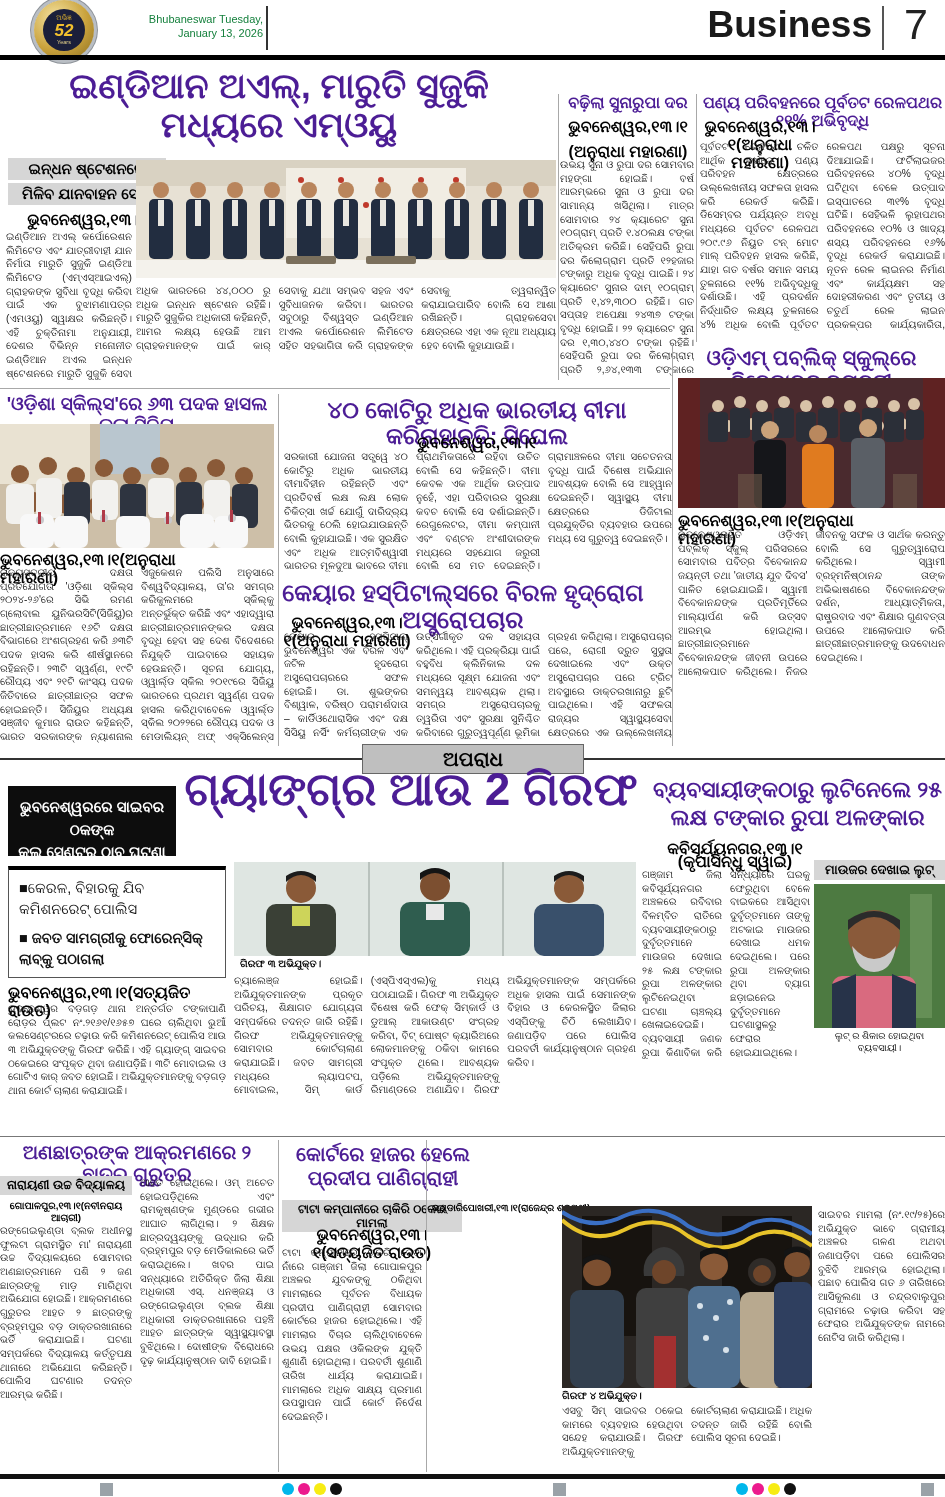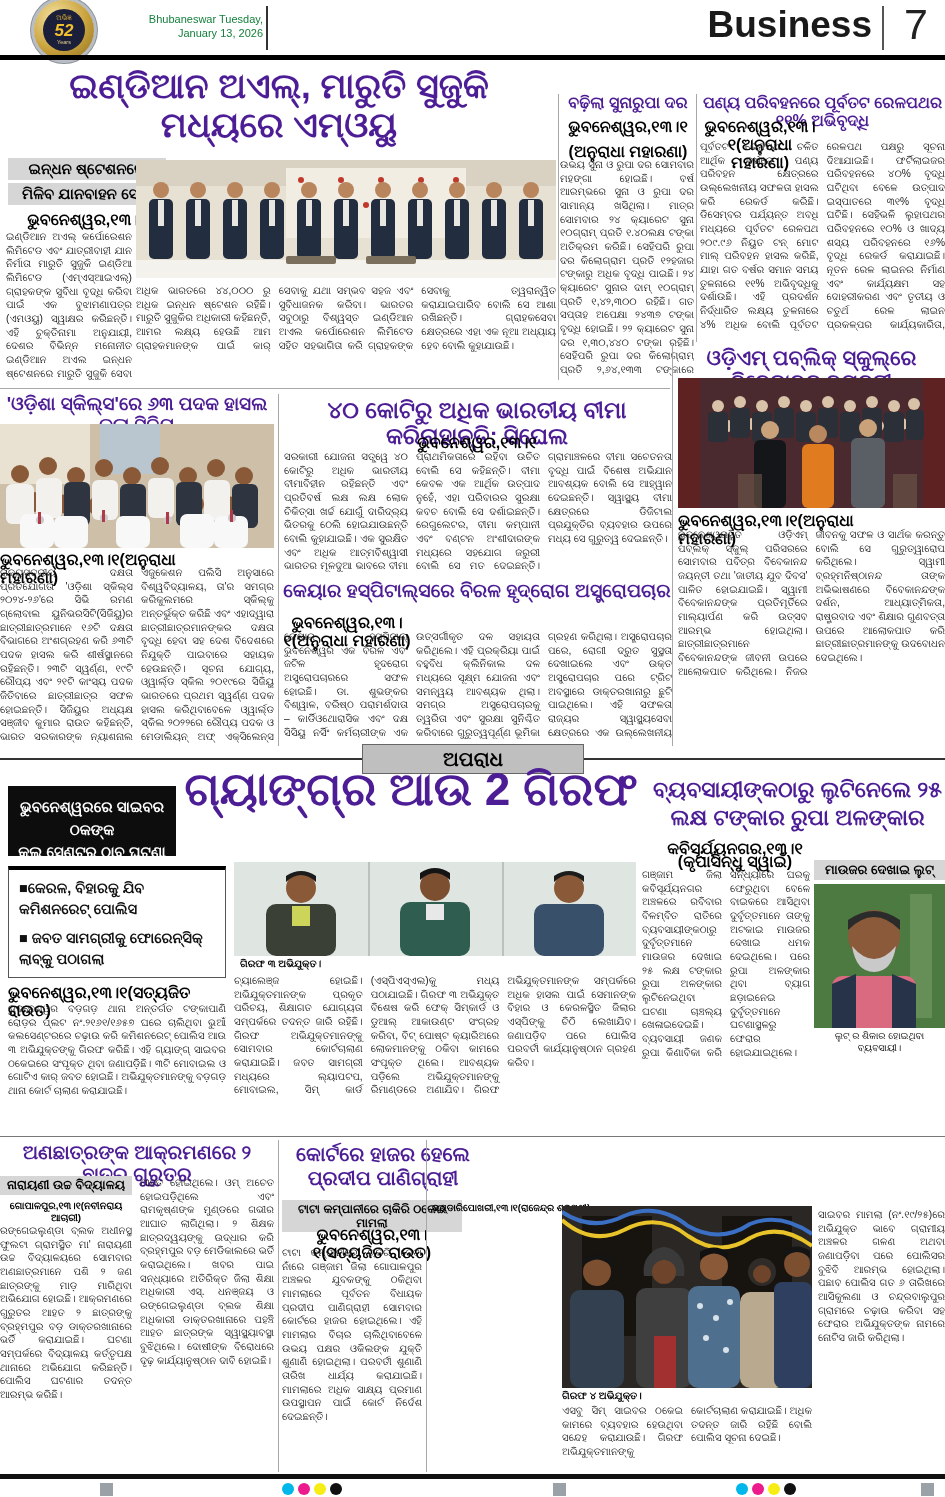--- a/index.html
+++ b/index.html
@@ -222,39 +222,39 @@
     </svg>
   </div>
   <div class="abs dateline left" style="left:0px;top:551px;width:200px;">ଭୁବନେଶ୍ୱର,୧୩।୧(ଅନୁରାଧା ମହାରଣା)</div>
   <div class="abs body-txt cols2" style="left:0px;top:566px;width:274px;height:180px;">ରାଜ୍ୟସ୍ତରୀୟ ଦକ୍ଷତା ପ୍ରତିଯୋଗିତା 'ଓଡ଼ିଶା ସ୍କିଲ୍ସ ୨୦୨୪-୨୬'ରେ ସିଭି ରମଣ ଗ୍ଲୋବାଲ ୟୁନିଭରସିଟି(ସିଜିୟୁ)ର ଛାତ୍ରୀଛାତ୍ରମାନେ ୧୬ଟି ଦକ୍ଷତା ବିଭାଗରେ ଅଂଶଗ୍ରହଣ କରି ୬୩ଟି ପଦକ ହାସଲ କରି ଶୀର୍ଷସ୍ଥାନରେ ରହିଛନ୍ତି। ୨୩ଟି ସ୍ୱର୍ଣ୍ଣ, ୧୯ଟି ରୌପ୍ୟ ଏବଂ ୨୧ଟି କାଂସ୍ୟ ପଦକ ଜିତିବାରେ ଛାତ୍ରୀଛାତ୍ର ସଫଳ ହୋଇଛନ୍ତି। ସିଜିୟୁର ଅଧ୍ୟକ୍ଷ ସଞ୍ଜୀବ କୁମାର ରାଉତ କହିଛନ୍ତି, ଭାରତ ସରକାରଙ୍କ ନ୍ୟାଶନାଲ ଏଜୁକେଶନ ପଲିସି ଅନୁସାରେ ବିଶ୍ୱବିଦ୍ୟାଳୟ, ତା'ର ସମଗ୍ର କରିକୁଲମରେ ସ୍କିଲ୍‌କୁ ଅନ୍ତର୍ଭୁକ୍ତ କରିଛି ଏବଂ ଏହାଦ୍ୱାରା ଛାତ୍ରୀଛାତ୍ରମାନଙ୍କର ଦକ୍ଷତା ବୃଦ୍ଧି ହେବା ସହ ଦେଶ ବିଦେଶରେ ନିଯୁକ୍ତି ପାଇବାରେ ସହାୟକ ହେଉଛନ୍ତି। ସୂଚନା ଯୋଗ୍ୟ, ଓ୍ୱାର୍ଲ୍ଡ ସ୍କିଲ ୨୦୧୯ରେ ସିଜିୟୁ ଭାରତରେ ପ୍ରଥମ ସ୍ୱର୍ଣ୍ଣ ପଦକ ହାସଲ କରିଥିବାବେଳେ ଓ୍ୱାର୍ଲ୍ଡ ସ୍କିଲ ୨୦୨୨ରେ ରୌପ୍ୟ ପଦକ ଓ ମେଡାଲିୟନ୍ ଅଫ୍ ଏକ୍ସିଲେନ୍ସ ପଦକ ଜିତିଥିଲା। ଓ୍ୱାର୍ଲ୍ଡସ୍କିଲ ୨୦୨୪ରେ ମଧ୍ୟ ମେଡାଲିୟନ୍ ଏକ୍ସିଲେନ୍ସ ହାସଲ କରିଥିଲା। ଓ୍ୱାର୍ଲ୍ଡସ୍କିଲ ୨୦୨୨ରେ ୯ଜଣ ଏବଂ ୨୦୨୪ରେ ୧୦ ଜଣ ଭାରତକୁ ପ୍ରତିନିଧିତ୍ୱ କରିଥିଲେ।</div>
   <div class="abs vrule" style="left:278px;top:394px;height:352px;"></div>
 
   <div class="abs hl" style="left:282px;top:398px;width:390px;font-size:23px;">୪୦ କୋଟିରୁ ଅଧିକ ଭାରତୀୟ ବୀମା କରିନାହାନ୍ତି: ସିଘେଲ</div>
   <div class="abs dateline" style="left:282px;top:434px;width:390px;">ଭୁବନେଶ୍ୱର,୧୩।୧</div>
   <div class="abs body-txt cols3" style="left:284px;top:450px;width:388px;height:126px;">ସରକାରୀ ଯୋଜନା ସତ୍ତ୍ୱେ ୪୦ କୋଟିରୁ ଅଧିକ ଭାରତୀୟ ବୀମାବିହୀନ ରହିଛନ୍ତି ଏବଂ ପ୍ରତିବର୍ଷ ଲକ୍ଷ ଲକ୍ଷ ଲୋକ ଚିକିତ୍ସା ଖର୍ଚ୍ଚ ଯୋଗୁଁ ଦାରିଦ୍ର୍ୟ ଭିତରକୁ ଠେଲି ହୋଇଯାଉଛନ୍ତି ବୋଲି କୁହାଯାଇଛି। ଏକ ସୁରକ୍ଷିତ ଏବଂ ଅଧିକ ଆତ୍ମବିଶ୍ୱାସୀ ଭାରତର ମୂଳଦୁଆ ଭାବରେ ବୀମା ପ୍ରାଥମିକତାରେ ରହିବା ଉଚିତ ବୋଲି ସେ କହିଛନ୍ତି। ବୀମା କେବଳ ଏକ ଆର୍ଥିକ ଉତ୍ପାଦ ନୁହେଁ, ଏହା ପରିବାରର ସୁରକ୍ଷା କବଚ ବୋଲି ସେ ଦର୍ଶାଇଛନ୍ତି। ରେଗୁଲେଟର, ବୀମା କମ୍ପାନୀ ଏବଂ ବଣ୍ଟନ ଅଂଶୀଦାରଙ୍କ ମଧ୍ୟରେ ସହଯୋଗ ଜରୁରୀ ବୋଲି ସେ ମତ ଦେଇଛନ୍ତି। ଗ୍ରାମାଞ୍ଚଳରେ ବୀମା ସଚେତନତା ବୃଦ୍ଧି ପାଇଁ ବିଶେଷ ଅଭିଯାନ ଆବଶ୍ୟକ ବୋଲି ସେ ଆହ୍ୱାନ ଦେଇଛନ୍ତି। ସ୍ୱାସ୍ଥ୍ୟ ବୀମା କ୍ଷେତ୍ରରେ ଡିଜିଟାଲ ପ୍ରଯୁକ୍ତିର ବ୍ୟବହାର ଉପରେ ମଧ୍ୟ ସେ ଗୁରୁତ୍ୱ ଦେଇଛନ୍ତି।</div>
 
-  <div class="abs hl" style="left:282px;top:580px;width:390px;font-size:19px;">କେୟାର ହସ୍ପିଟାଲ୍ସରେ ବିରଳ ହୃଦ୍‌ରୋଗ ଅସ୍ତ୍ରୋପଚାର</div>
+  <div class="abs hl" style="left:268px;top:580px;width:390px;font-size:24px;">କେୟାର ହସ୍ପିଟାଲ୍ସରେ ବିରଳ ହୃଦ୍‌ରୋଗ ଅସ୍ତ୍ରୋପଚାର</div>
   <div class="abs dateline" style="left:282px;top:614px;width:130px;">ଭୁବନେଶ୍ୱର,୧୩।୧(ଅନୁରାଧା ମହାରଣା)</div>
   <div class="abs body-txt cols3" style="left:284px;top:630px;width:388px;height:116px;">କେୟାର ହସ୍ପିଟାଲ୍ ଭୁବନେଶ୍ୱର ଏକ ବିରଳ ଏବଂ ଜଟିଳ ହୃଦରୋଗ ଅସ୍ତ୍ରୋପଚାରରେ ସଫଳ ହୋଇଛି। ଡା. ଶୁଭଙ୍କର ବିଶ୍ୱାଳ, ବରିଷ୍ଠ ପରାମର୍ଶଦାତା – କାର୍ଡିଓଥୋରାସିକ ଏବଂ ଦକ୍ଷ ସିସିୟୁ ନର୍ସିଂ କର୍ମଚାରୀଙ୍କ ଏକ ଉତ୍ସର୍ଗୀକୃତ ଦଳ ସହାୟତା କରିଥିଲେ। ଏହି ପ୍ରକ୍ରିୟା ପାଇଁ ବହୁବିଧ କ୍ଲିନିକାଲ ଦଳ ମଧ୍ୟରେ ସୂକ୍ଷ୍ମ ଯୋଜନା ଏବଂ ସମନ୍ୱୟ ଆବଶ୍ୟକ ଥିଲା। ସମଗ୍ର ଅସ୍ତ୍ରୋପଚାରକୁ ତ୍ୱରିତା ଏବଂ ସୁରକ୍ଷା ସୁନିଶ୍ଚିତ କରିବାରେ ଗୁରୁତ୍ୱପୂର୍ଣ୍ଣ ଭୂମିକା ଗ୍ରହଣ କରିଥିଲା। ଅସ୍ତ୍ରୋପଚାର ପରେ, ରୋଗୀ ଦ୍ରୁତ ସୁସ୍ଥତା ଦେଖାଇଲେ ଏବଂ ଉକ୍ତ ଅସ୍ତ୍ରୋପଚାର ପରେ ଟ୍ରିଟ ଅବସ୍ଥାରେ ଡାକ୍ତରଖାନାରୁ ଛୁଟି ପାଇଥିଲେ। ଏହି ସଫଳତା ରାଜ୍ୟର ସ୍ୱାସ୍ଥ୍ୟସେବା କ୍ଷେତ୍ରରେ ଏକ ଉଲ୍ଲେଖନୀୟ ଉପଲବ୍ଧି ବୋଲି ହସ୍ପିଟାଲ କର୍ତ୍ତୃପକ୍ଷ କହିଛନ୍ତି।</div>
 
   <div class="abs" style="left:0;top:758px;width:945px;height:2px;background:#333;"></div>
   <div class="abs" style="left:362px;top:744px;width:220px;height:28px;background:#bfbfbf;border:1px solid #666;font-size:20px;font-weight:bold;text-align:center;line-height:28px;color:#000;">ଅପରାଧ</div>
 
   <div class="abs" style="left:8px;top:786px;width:168px;height:70px;background:#0d0d0d;color:#fff;text-align:center;font-weight:bold;font-size:15px;line-height:1.5;padding-top:10px;box-sizing:border-box;">
     <div>ଭୁବନେଶ୍ୱରରେ ସାଇବର ଠକଙ୍କ</div>
     <div>କଲ୍ ସେଣ୍ଟର ଠାବ ଘଟଣା</div>
   </div>
   <div class="abs hl" style="left:180px;top:764px;width:462px;font-size:46px;">ଗ୍ୟାଙ୍ଗ୍‌ର ଆଉ 2 ଗିରଫ</div>
 
   <div class="abs hl" style="left:650px;top:776px;width:295px;font-size:22px;line-height:1.25;">ବ୍ୟବସାୟୀଙ୍କଠାରୁ ଲୁଟିନେଲେ ୨୫ ଲକ୍ଷ ଟଙ୍କାର ରୁପା ଅଳଙ୍କାର</div>
   <div class="abs dateline" style="left:650px;top:840px;width:170px;">କବିସୂର୍ଯ୍ୟନଗର,୧୩।୧</div>
   <div class="abs dateline" style="left:650px;top:853px;width:170px;">(କୃପାସିନ୍ଧୁ ସ୍ୱାଇଁ)</div>
 
   <div class="abs" style="left:8px;top:866px;width:218px;height:112px;border:1px solid #555;border-top:4px solid #000;box-sizing:border-box;padding:8px 10px;">
-    <div style="font-size:14.5px;font-weight:bold;line-height:1.45;">■କେରଳ, ବିହାରକୁ ଯିବ କମିଶନରେଟ୍ ପୋଲିସ</div>
+    <div style="font-size:14.5px;font-weight:normal;line-height:1.45;">■କେରଳ, ବିହାରକୁ ଯିବ କମିଶନରେଟ୍ ପୋଲିସ</div>
     <div style="font-size:14.5px;font-weight:bold;line-height:1.45;margin-top:8px;">■ ଜବତ ସାମଗ୍ରୀକୁ ଫୋରେନ୍‌ସିକ୍ ଲାବ୍‌କୁ ପଠାଗଲା</div>
   </div>
   <div class="abs dateline left" style="left:8px;top:984px;width:218px;">ଭୁବନେଶ୍ୱର,୧୩।୧(ସତ୍ୟଜିତ ରାଉତ)</div>
   <div class="abs body-txt" style="left:8px;top:1002px;width:218px;height:130px;">ଭୁବନେଶ୍ୱର ବଡ଼ଗଡ଼ ଥାନା ଅନ୍ତର୍ଗତ ଟଙ୍କାପାଣି ରୋଡ଼ର ପ୍ଲଟ ନଂ.୨୧୬୧/୧୬୫୭ ଘରେ ଚାଲିଥିବା ଭୁଆଁ କଲସେଣ୍ଟରରେ ଚଢ଼ାଉ କରି କମିଶନରେଟ୍ ପୋଲିସ ଆଉ ୩ ଅଭିଯୁକ୍ତଙ୍କୁ ଗିରଫ କରିଛି। ଏହି ଗ୍ୟାଙ୍ଗ୍ ସାଇବର ଠକେଇରେ ସଂପୃକ୍ତ ଥିବା ଜଣାପଡ଼ିଛି। ୩ଟି ମୋବାଇଲ ଓ ଗୋଟିଏ କାର୍ ଜବତ ହୋଇଛି। ଅଭିଯୁକ୍ତମାନଙ୍କୁ ବଡ଼ଗଡ଼ ଥାନା କୋର୍ଟ ଚାଲାଣ କରାଯାଇଛି।</div>
 
   <div class="abs photo" style="left:234px;top:862px;width:402px;height:94px;">
     <svg width="402" height="94" viewBox="0 0 402 94" xmlns="http://www.w3.org/2000/svg">
       <rect width="402" height="94" fill="#dfe6e2"></rect>
       <rect x="134" width="2" height="94" fill="#b9c2bd"></rect>
         <rect x="268" width="2" height="94" fill="#b9c2bd"></rect>

